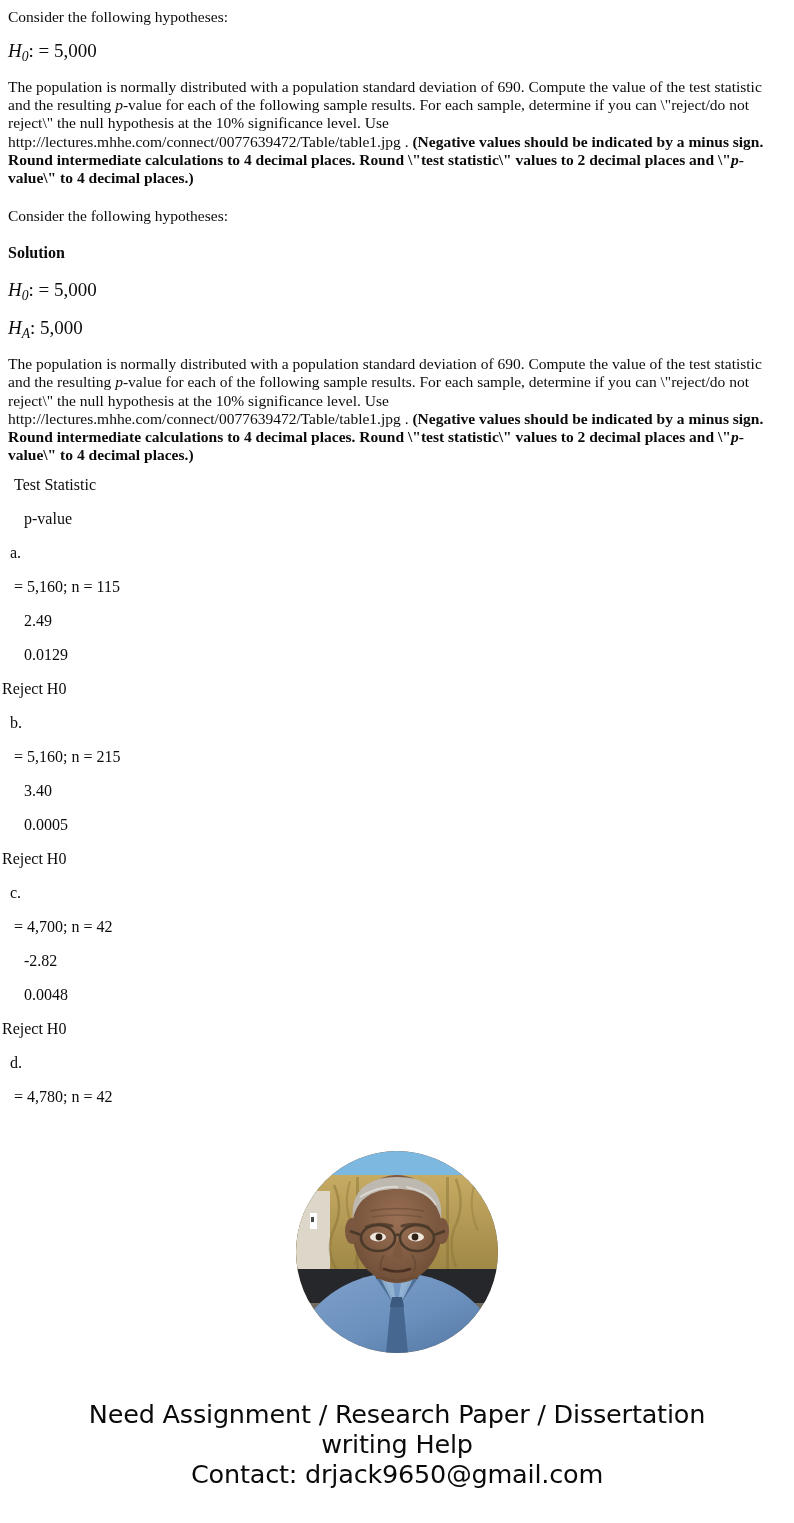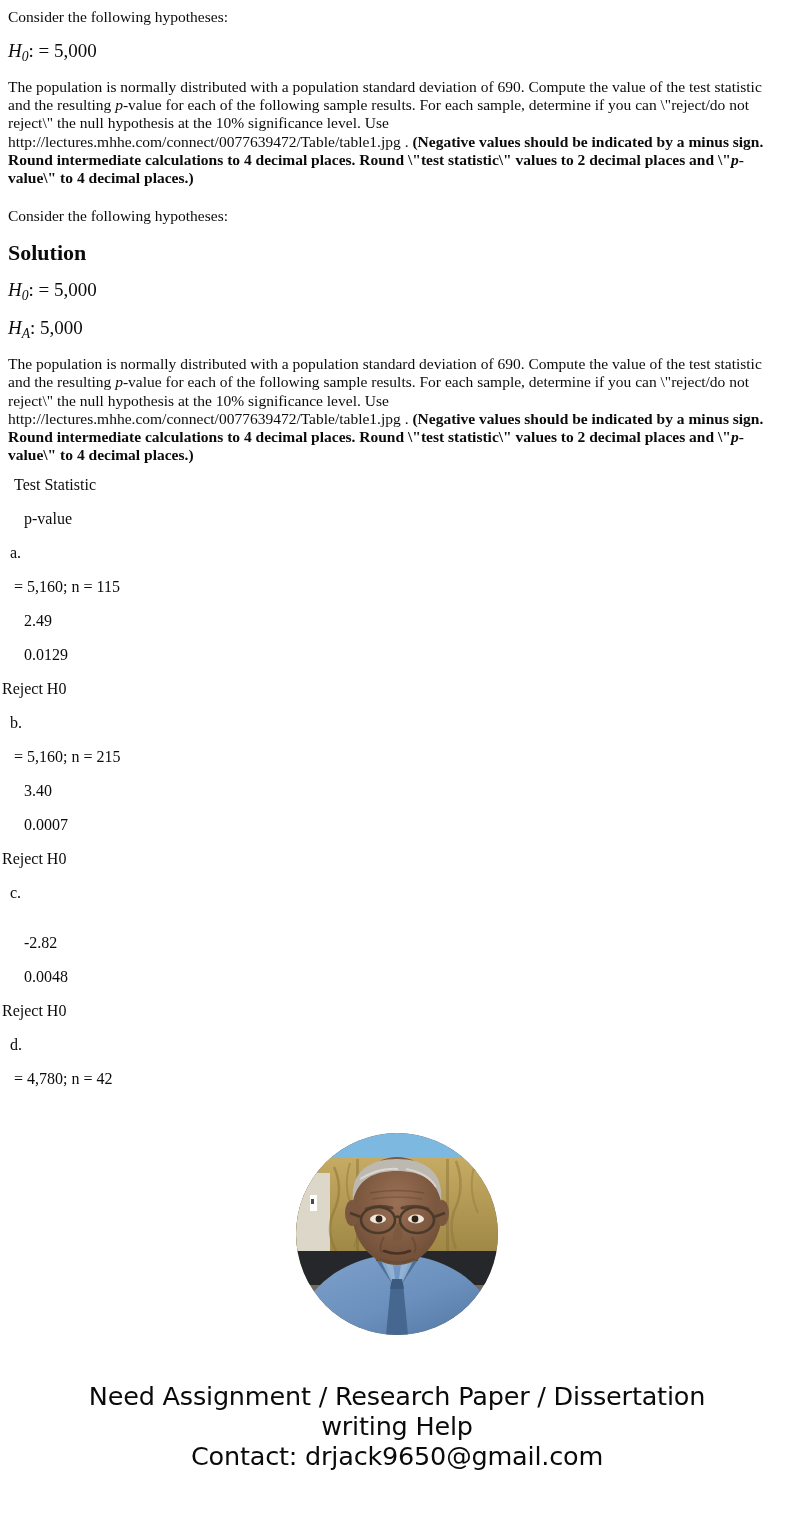--- a/index.html
+++ b/index.html
@@ -55,21 +55,21 @@
   }
   .hyp i { font-style: italic; }
   .hyp sub {
     font-style: italic;
     font-size: 0.72em;
     vertical-align: -0.28em;
     line-height: 0;
   }
 
   .solution-head {
-    font-size: 22px;
+    font-size: 16px;
     font-weight: bold;
     line-height: 20px;
     padding-left: 8px;
     margin: 0;
   }
   .ital { font-style: italic; }
 
   
   .ans {
     font-size: 16px;
@@ -174,27 +174,28 @@
     <div class="rowgap"></div>
     <p class="ans ind-0">Reject H0</p>
     <div class="rowgap"></div>
 
     <p class="ans ind-1">b.</p>
     <div class="rowgap"></div>
     <p class="ans ind-2">= 5,160; n = 215</p>
     <div class="rowgap"></div>
     <p class="ans ind-3">3.40</p>
     <div class="rowgap"></div>
-    <p class="ans ind-4">0.0007</p>
+    <p class="ans ind-4">0.0005</p>
     <div class="rowgap"></div>
     <p class="ans ind-0">Reject H0</p>
     <div class="rowgap"></div>
 
     <p class="ans ind-1">c.</p>
     <div class="rowgap"></div>
+    <p class="ans ind-2">= 4,700; n = 42</p>
     <div class="rowgap"></div>
     <p class="ans ind-3">-2.82</p>
     <div class="rowgap"></div>
     <p class="ans ind-4">0.0048</p>
     <div class="rowgap"></div>
     <p class="ans ind-0">Reject H0</p>
     <div class="rowgap"></div>
 
     <p class="ans ind-1">d.</p>
     <div class="rowgap"></div>

